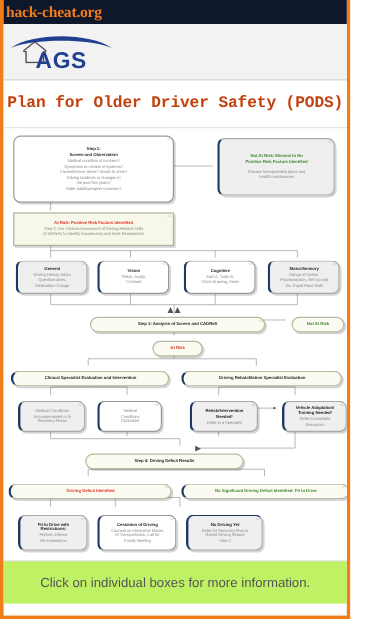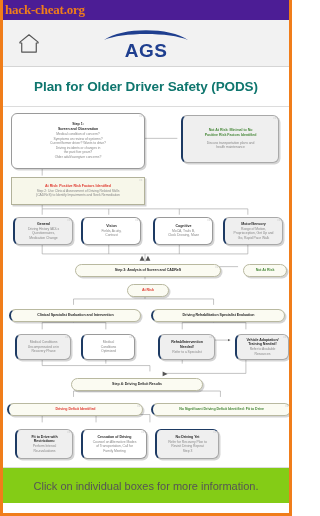--- a/index.html
+++ b/index.html
@@ -13,21 +13,21 @@
     position: relative;
     width: 292px; height: 516px;
     border-left: 3px solid #f07d1a;
     border-right: 3px solid #f07d1a;
     border-bottom: 3px solid #f07d1a;
     background: #ffffff;
   }
 
   
   .statusbar {
-    height: 20px; background: #4c1d95;
+    height: 20px; background: #0f172a;
     display: flex; align-items: center;
     padding: 0 4px 0 2px;
     position: relative;
   }
   .watermark {
     color: #f07d1a; font-weight: bold;
     font-size: 13px; font-family: "Liberation Serif", serif;
     letter-spacing: -0.2px;
   }
   .status-right {
@@ -40,34 +40,35 @@
 
   
   .apphdr {
     height: 47px; background: #f2f2f2;
     border-bottom: 1px solid #d5d5d5;
     display: flex; align-items: center; position: relative;
   }
   .homebtn { width: 52px; display: flex; justify-content: center; align-items: center; }
   .logo-wrap {
     position: absolute; left: 0; right: 0;
-    display: flex; justify-content: center; align-items: center;
+    display: flex; align-items: center;
     pointer-events: none;
   }
   .logo { display: block; }
 
   
   .titlebar {
     height: 40px; background: #ffffff;
     border-bottom: 1px solid #dcdcdc;
     display: flex; align-items: center; justify-content: center;
   }
   .titlebar h1 {
-    font-size: 13.5px; color: #0f766e; font-weight: bold;
+    font-size: 13.5px; color: #c2410c; font-weight: bold;
     letter-spacing: -0.1px;
+    font-family: Liberation Mono, monospace;
   }
 
   
   .chart {
     position: relative;
     height: 360px; background: #ffffff;
     overflow: hidden;
   }
   .chart svg.lines { position: absolute; inset: 0; }
 
@@ -101,21 +102,21 @@
   .shadow { box-shadow: 1.5px 1.5px 0 rgba(0,0,0,0.17); }
   .lbar { border-left: 2px solid #1d3a63; }
 
   .cc {
     position: absolute; top: 1px; right: 1.5px;
     font-size: 3px; color: #c4c4c4; line-height: 1;
   }
 
   
   .footer {
-    height: 36px; background: #84cc16;
+    height: 36px; background: #bef264;
     border-top: 1px solid #dcdcdc;
     display: flex; align-items: center; justify-content: center;
   }
   .footer span { font-size: 11px; color: #555555; }
 </style>
 </head>
 <body>
 
 <div id="app">
 

